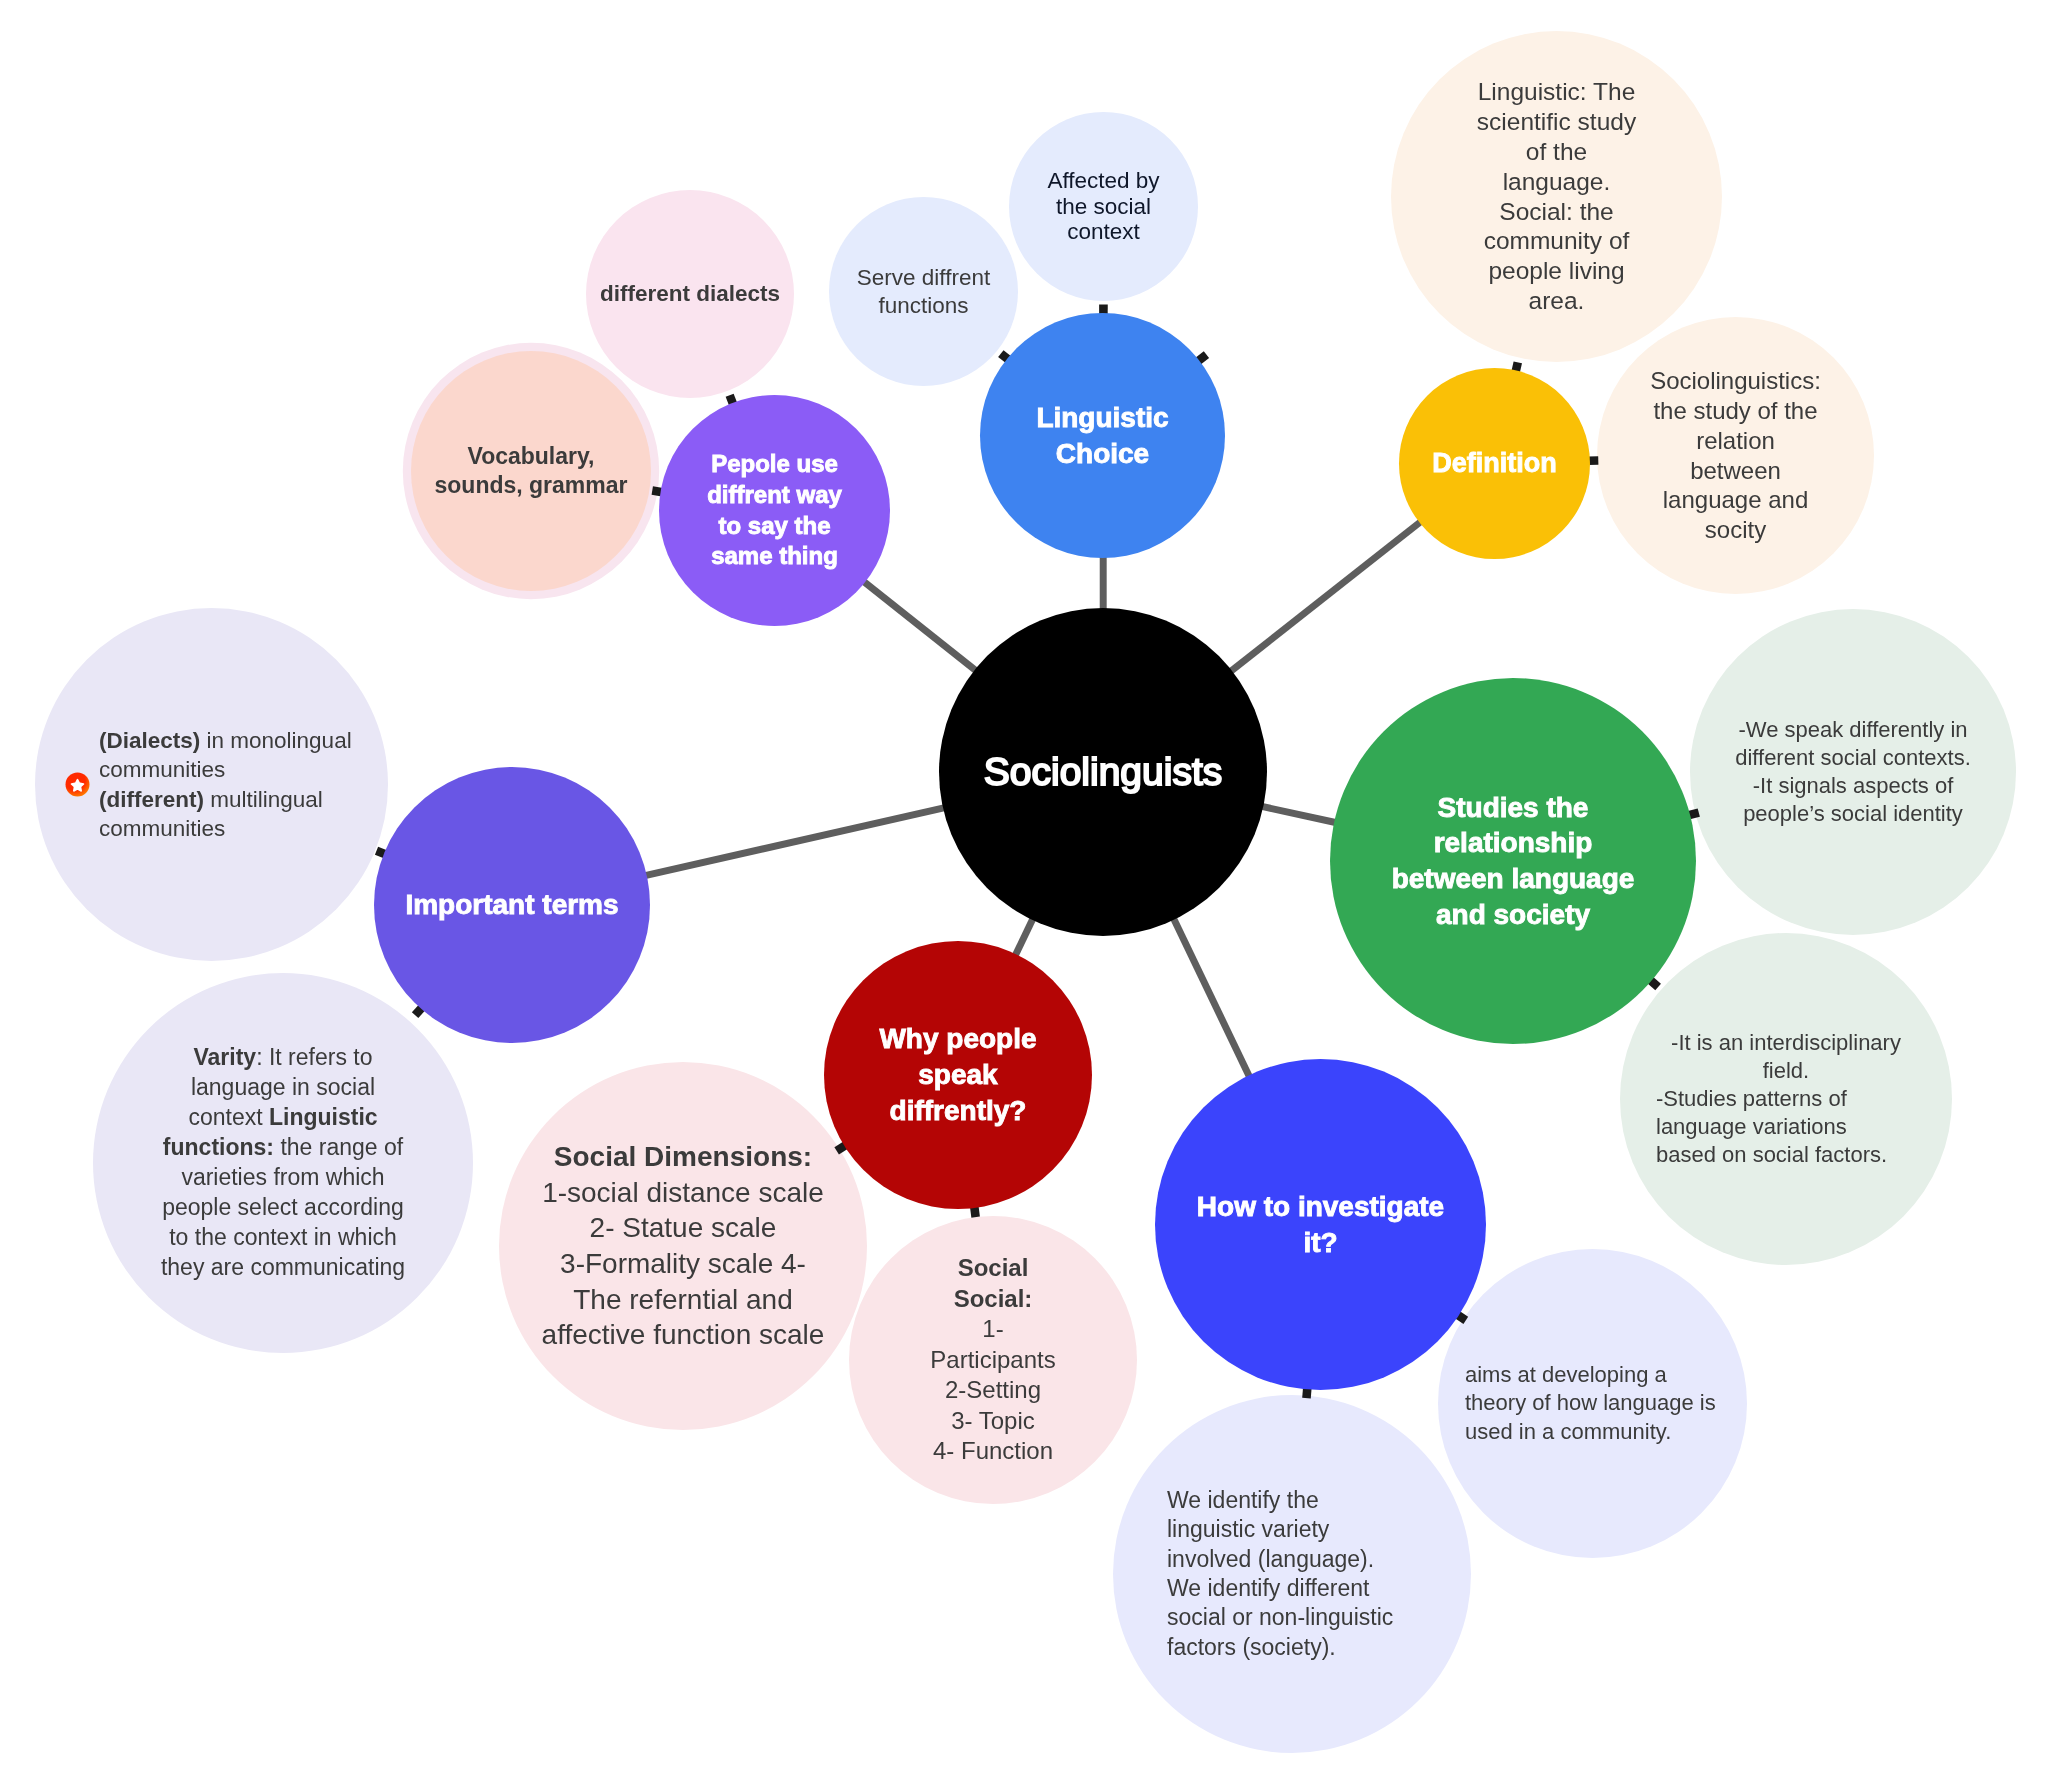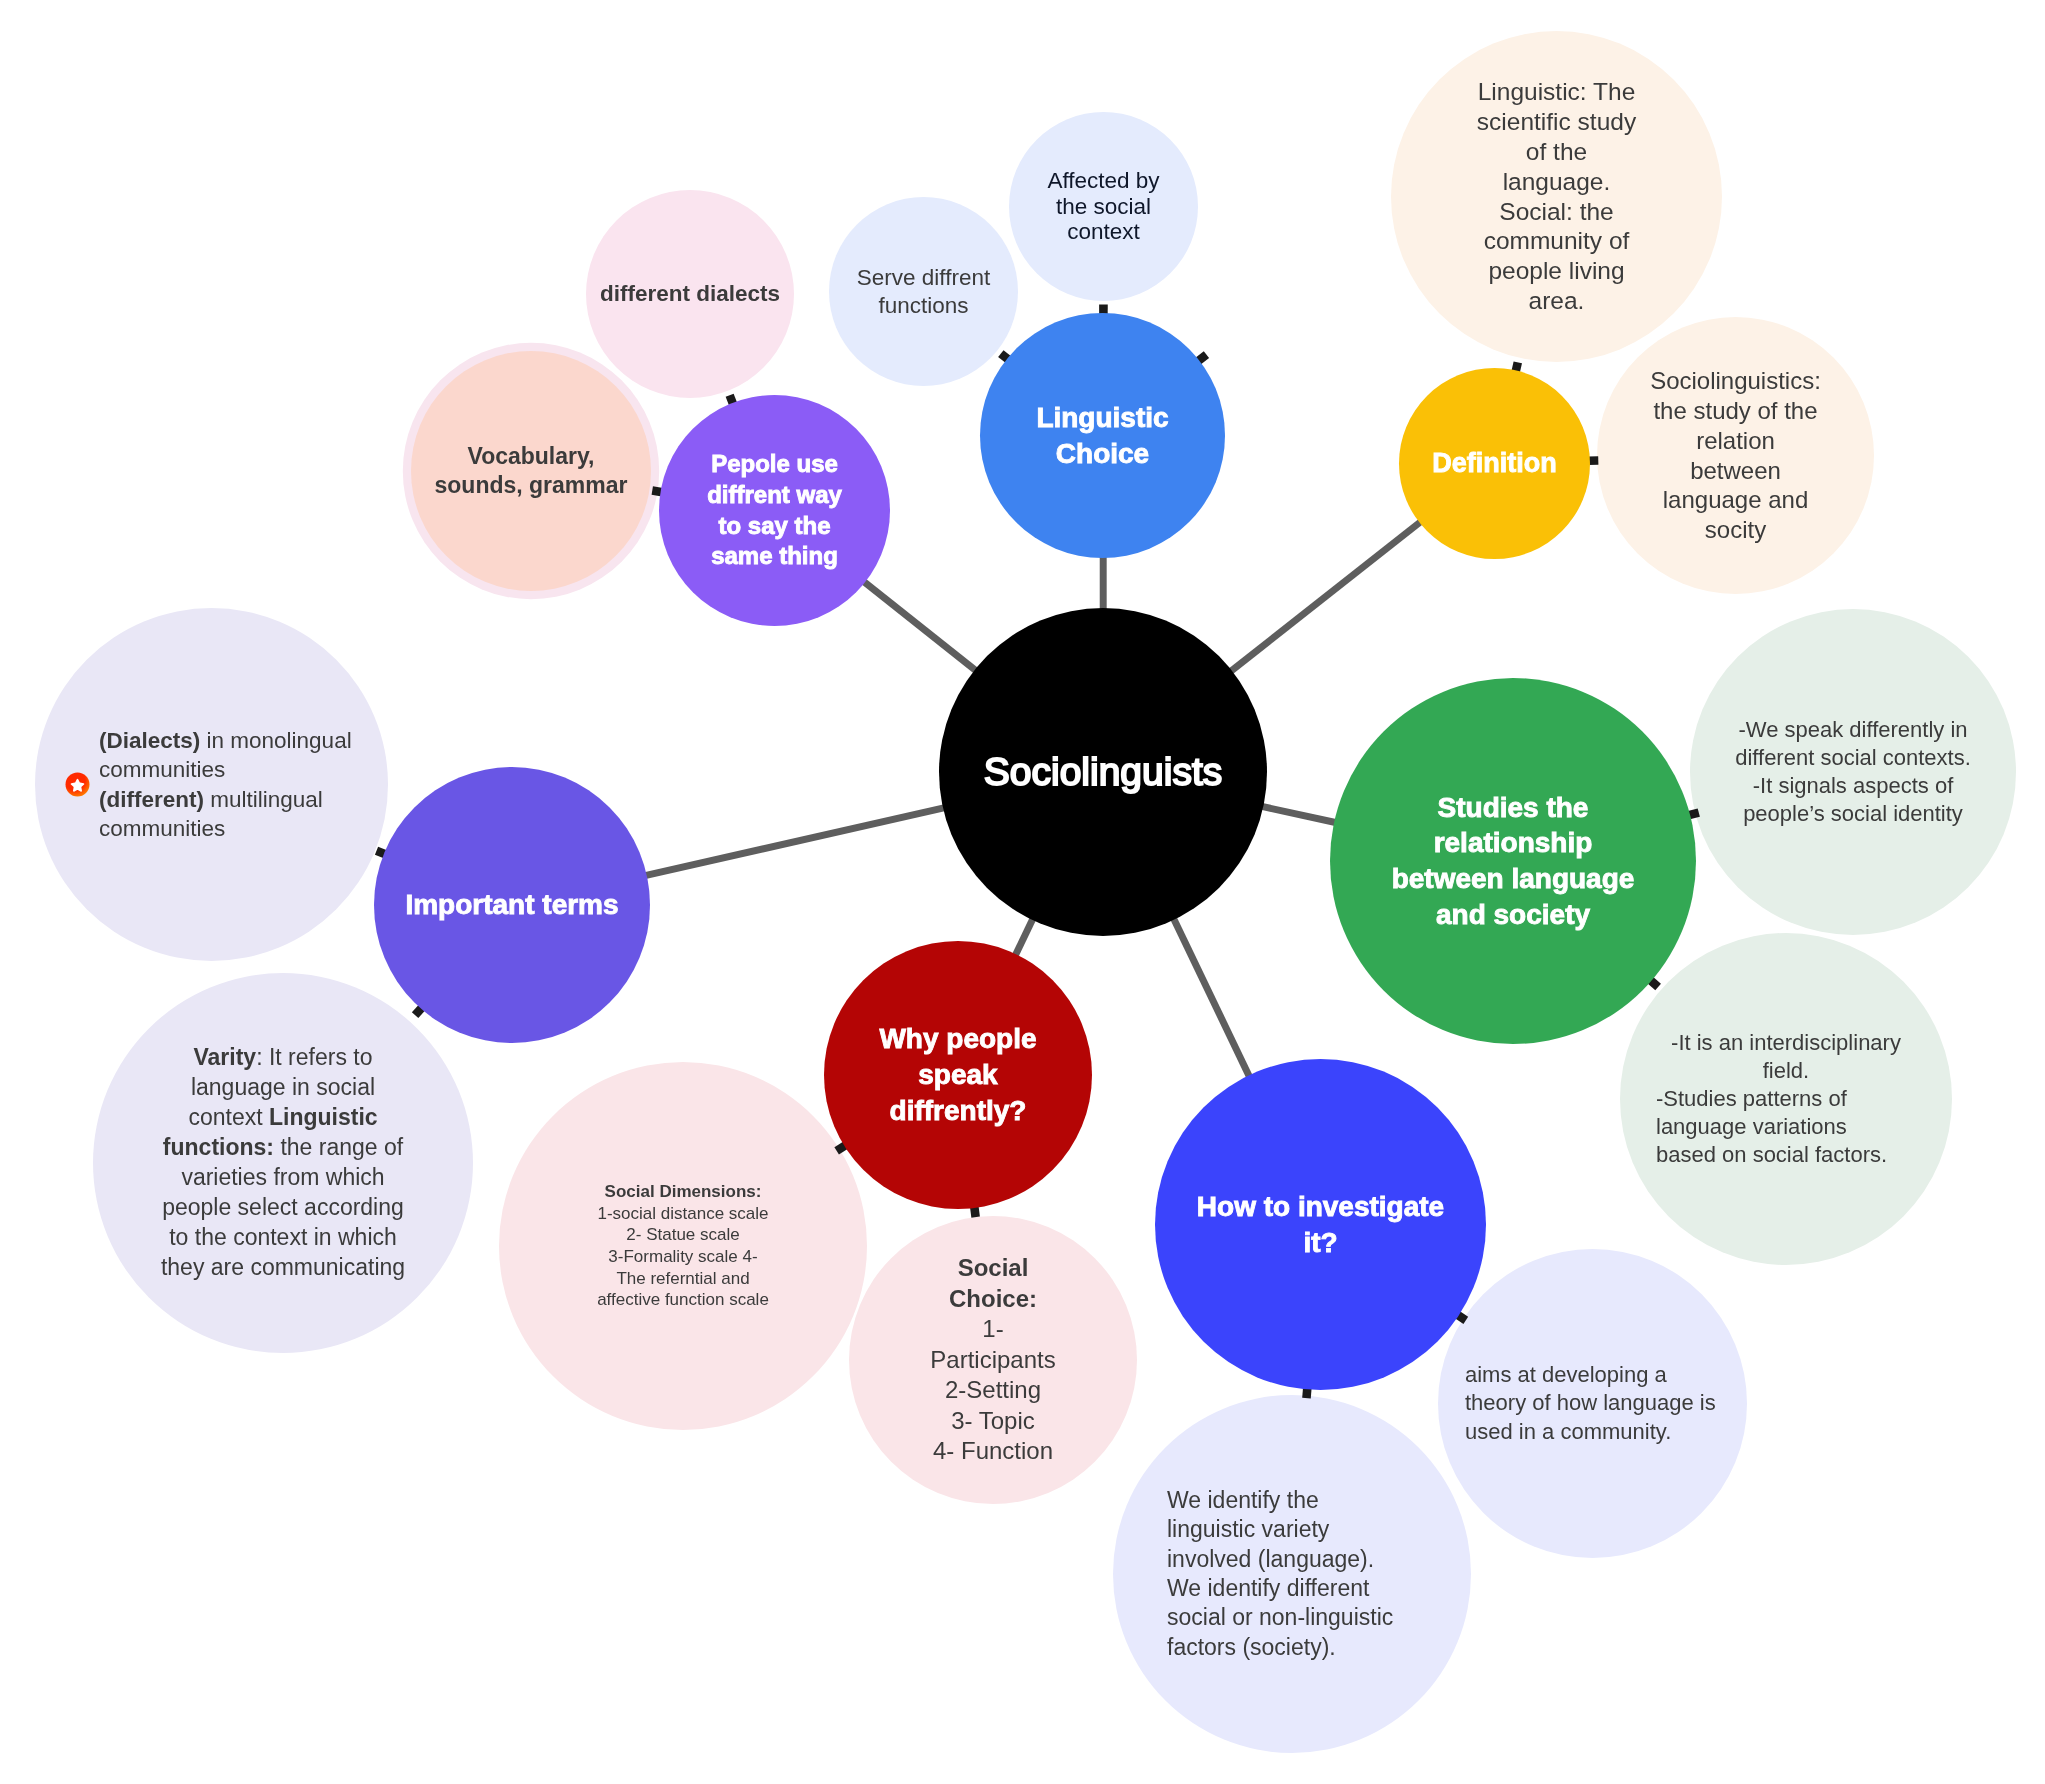--- a/index.html
+++ b/index.html
@@ -37,25 +37,25 @@
     </div>
 <div class="bubble pale" style="left:1620px;top:933px;width:332px;height:332px;background:#E5EFE8;color:#3B3B3B;font-size:22px;font-weight:400;line-height:1.28;">
       <span class="txt" style=""><span class="blk" style="text-align:center;">-It is an interdisciplinary<br>field.</span><span class="blk" style="text-align:left;padding-left:36px;">-Studies patterns of<br>language variations<br>based on social factors.</span></span>
     </div>
 <div class="bubble pale" style="left:1113px;top:1395px;width:358px;height:358px;background:#E7E9FD;color:#3B3B3B;font-size:23px;font-weight:400;line-height:1.28;">
       <span class="txt" style="text-align:left;padding-left:54px;padding-right:10.2px;">We identify the<br>linguistic variety<br>involved (language).<br>We identify different<br>social or non-linguistic<br>factors (society).</span>
     </div>
 <div class="bubble pale" style="left:1438px;top:1249px;width:309px;height:309px;background:#E7E9FD;color:#3B3B3B;font-size:22px;font-weight:400;line-height:1.28;">
       <span class="txt" style="text-align:left;padding-left:27px;padding-right:8.2px;">aims at developing a<br>theory of how language is<br>used in a community.</span>
     </div>
-<div class="bubble pale" style="left:499px;top:1062px;width:368px;height:368px;background:#FAE5E8;color:#3B3B3B;font-size:17px;font-weight:400;line-height:1.27;justify-content:flex-end;">
+<div class="bubble pale" style="left:499px;top:1062px;width:368px;height:368px;background:#FAE5E8;color:#3B3B3B;font-size:28px;font-weight:400;line-height:1.27;justify-content:flex-end;">
       <span class="txt" style=""><b>Social Dimensions:</b><br>1-social distance scale<br>2- Statue scale<br>3-Formality scale 4-<br>The referntial and<br>affective function scale</span>
     </div>
 <div class="bubble pale" style="left:849px;top:1216px;width:288px;height:288px;background:#FAE5E8;color:#3B3B3B;font-size:24px;font-weight:400;line-height:1.27;">
-      <span class="txt" style=""><b>Social</b><br><b>Choice:</b><br>1-<br>Participants<br>2-Setting<br>3- Topic<br>4- Function</span>
+      <span class="txt" style=""><b>Social</b><br><b>Social:</b><br>1-<br>Participants<br>2-Setting<br>3- Topic<br>4- Function</span>
     </div>
 <div class="bubble pale" style="left:35px;top:608px;width:353px;height:353px;background:#E9E7F6;color:#3B3B3B;font-size:22.5px;font-weight:400;line-height:1.3;">
       <span class="txt" style="text-align:left;padding:0 0px;padding-left:64px;padding-right:16.4px;"><b>(Dialects)</b> in monolingual<br>communities<br><b>(different)</b> multilingual<br>communities</span>
     </div>
 <div class="bubble pale" style="left:93px;top:973px;width:380px;height:380px;background:#E9E7F6;color:#3B3B3B;font-size:23px;font-weight:400;line-height:1.3;">
       <span class="txt" style=""><b>Varity</b>: It refers to<br>language in social<br>context <b>Linguistic</b><br><b>functions:</b> the range of<br>varieties from which<br>people select according<br>to the context in which<br>they are communicating</span>
     </div>
 <div class="bubble pale" style="left:586px;top:190px;width:208px;height:208px;background:#FAE4EF;color:#3B3B3B;font-size:22.5px;font-weight:700;line-height:1.25;">
       <span class="txt" style="">different dialects</span>
     </div>

